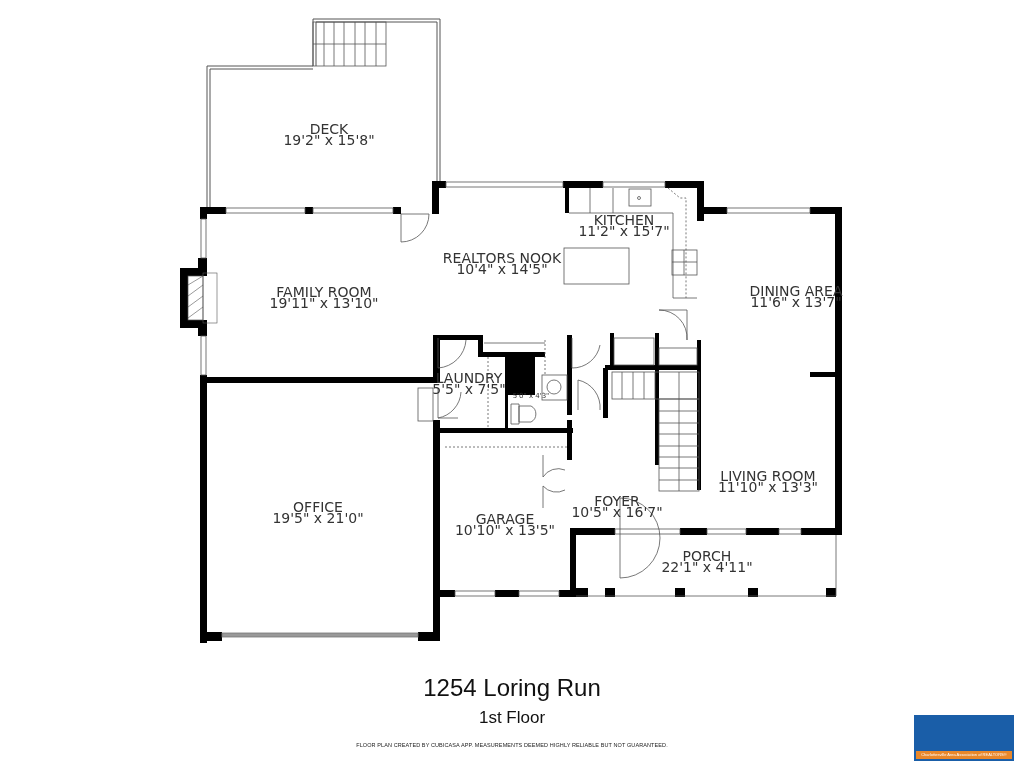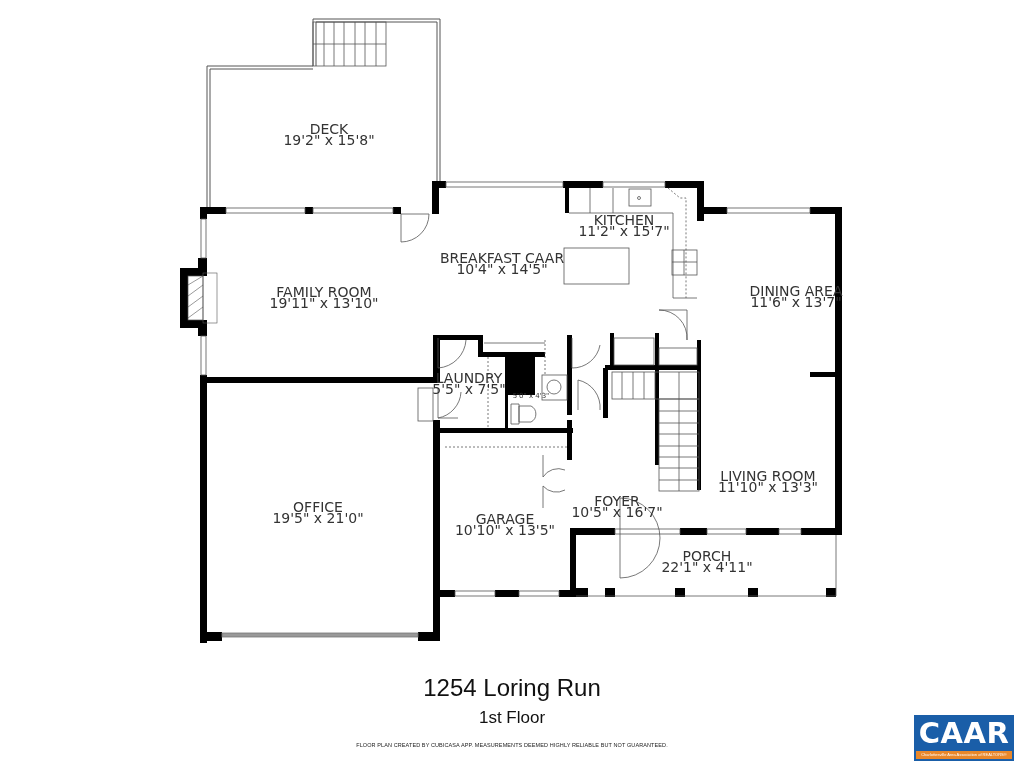--- a/index.html
+++ b/index.html
@@ -183,21 +183,21 @@
 
 <div class="room-label" style="left:329px;top:124px;">
   <div>DECK</div>
   <div>19'2" x 15'8"</div>
 </div>
 <div class="room-label" style="left:624px;top:215px;">
   <div>KITCHEN</div>
   <div>11'2" x 15'7"</div>
 </div>
 <div class="room-label" style="left:502px;top:253px;">
-  <div>BREAKFAST CAAR</div>
+  <div>REALTORS NOOK</div>
   <div>10'4" x 14'5"</div>
 </div>
 <div class="room-label" style="left:324px;top:287px;">
   <div>FAMILY ROOM</div>
   <div>19'11" x 13'10"</div>
 </div>
 <div class="room-label" style="left:768px;top:286px;margin-left:28px;">
   <div>DINING AREA</div>
   <div>11'6" x 13'7"</div>
 </div>
@@ -227,15 +227,14 @@
 <div class="room-label" style="left:707px;top:551px;">
   <div>PORCH</div>
   <div>22'1" x 4'11"</div>
 </div>
 
 <div class="title main">1254 Loring Run</div>
 <div class="title sub">1st Floor</div>
 <div class="disclaimer">FLOOR PLAN CREATED BY CUBICASA APP. MEASUREMENTS DEEMED HIGHLY RELIABLE BUT NOT GUARANTEED.</div>
 
 <div class="logo">
-  <div class="logo-text">CAAR</div>
   <div class="logo-bar">Charlottesville Area Association of REALTORS®</div>
 </div>
 
 </body></html>

